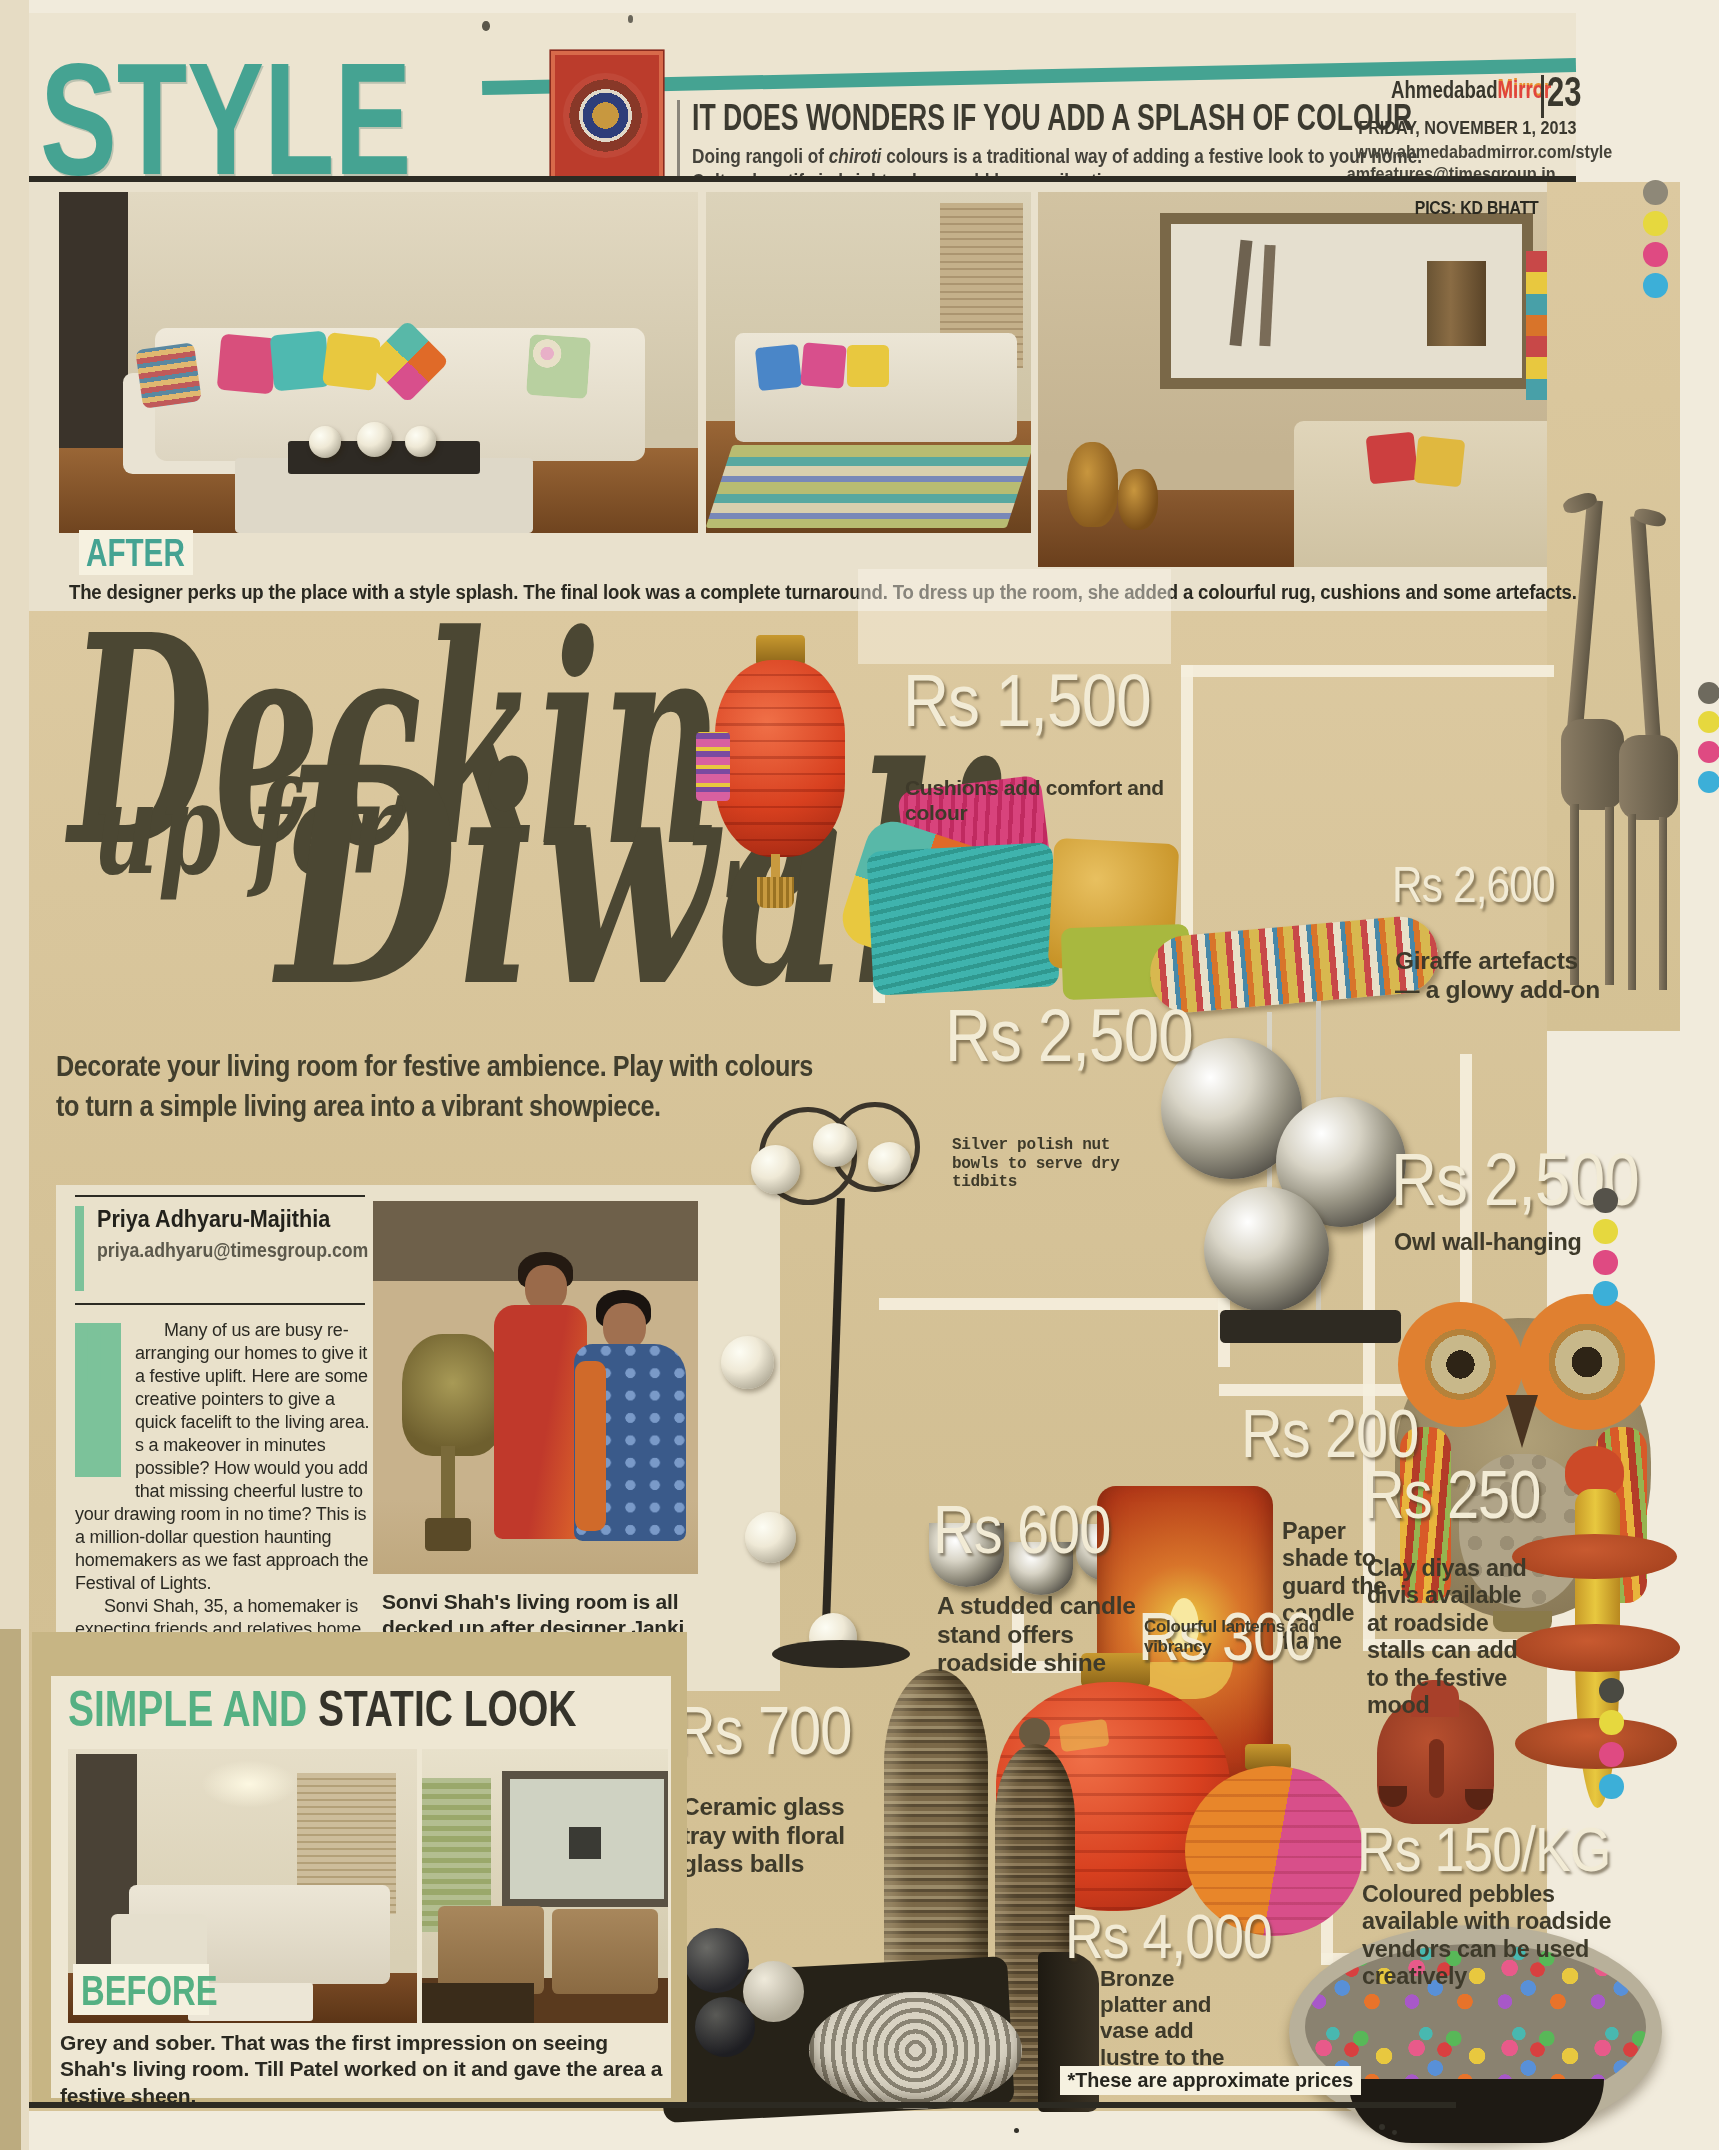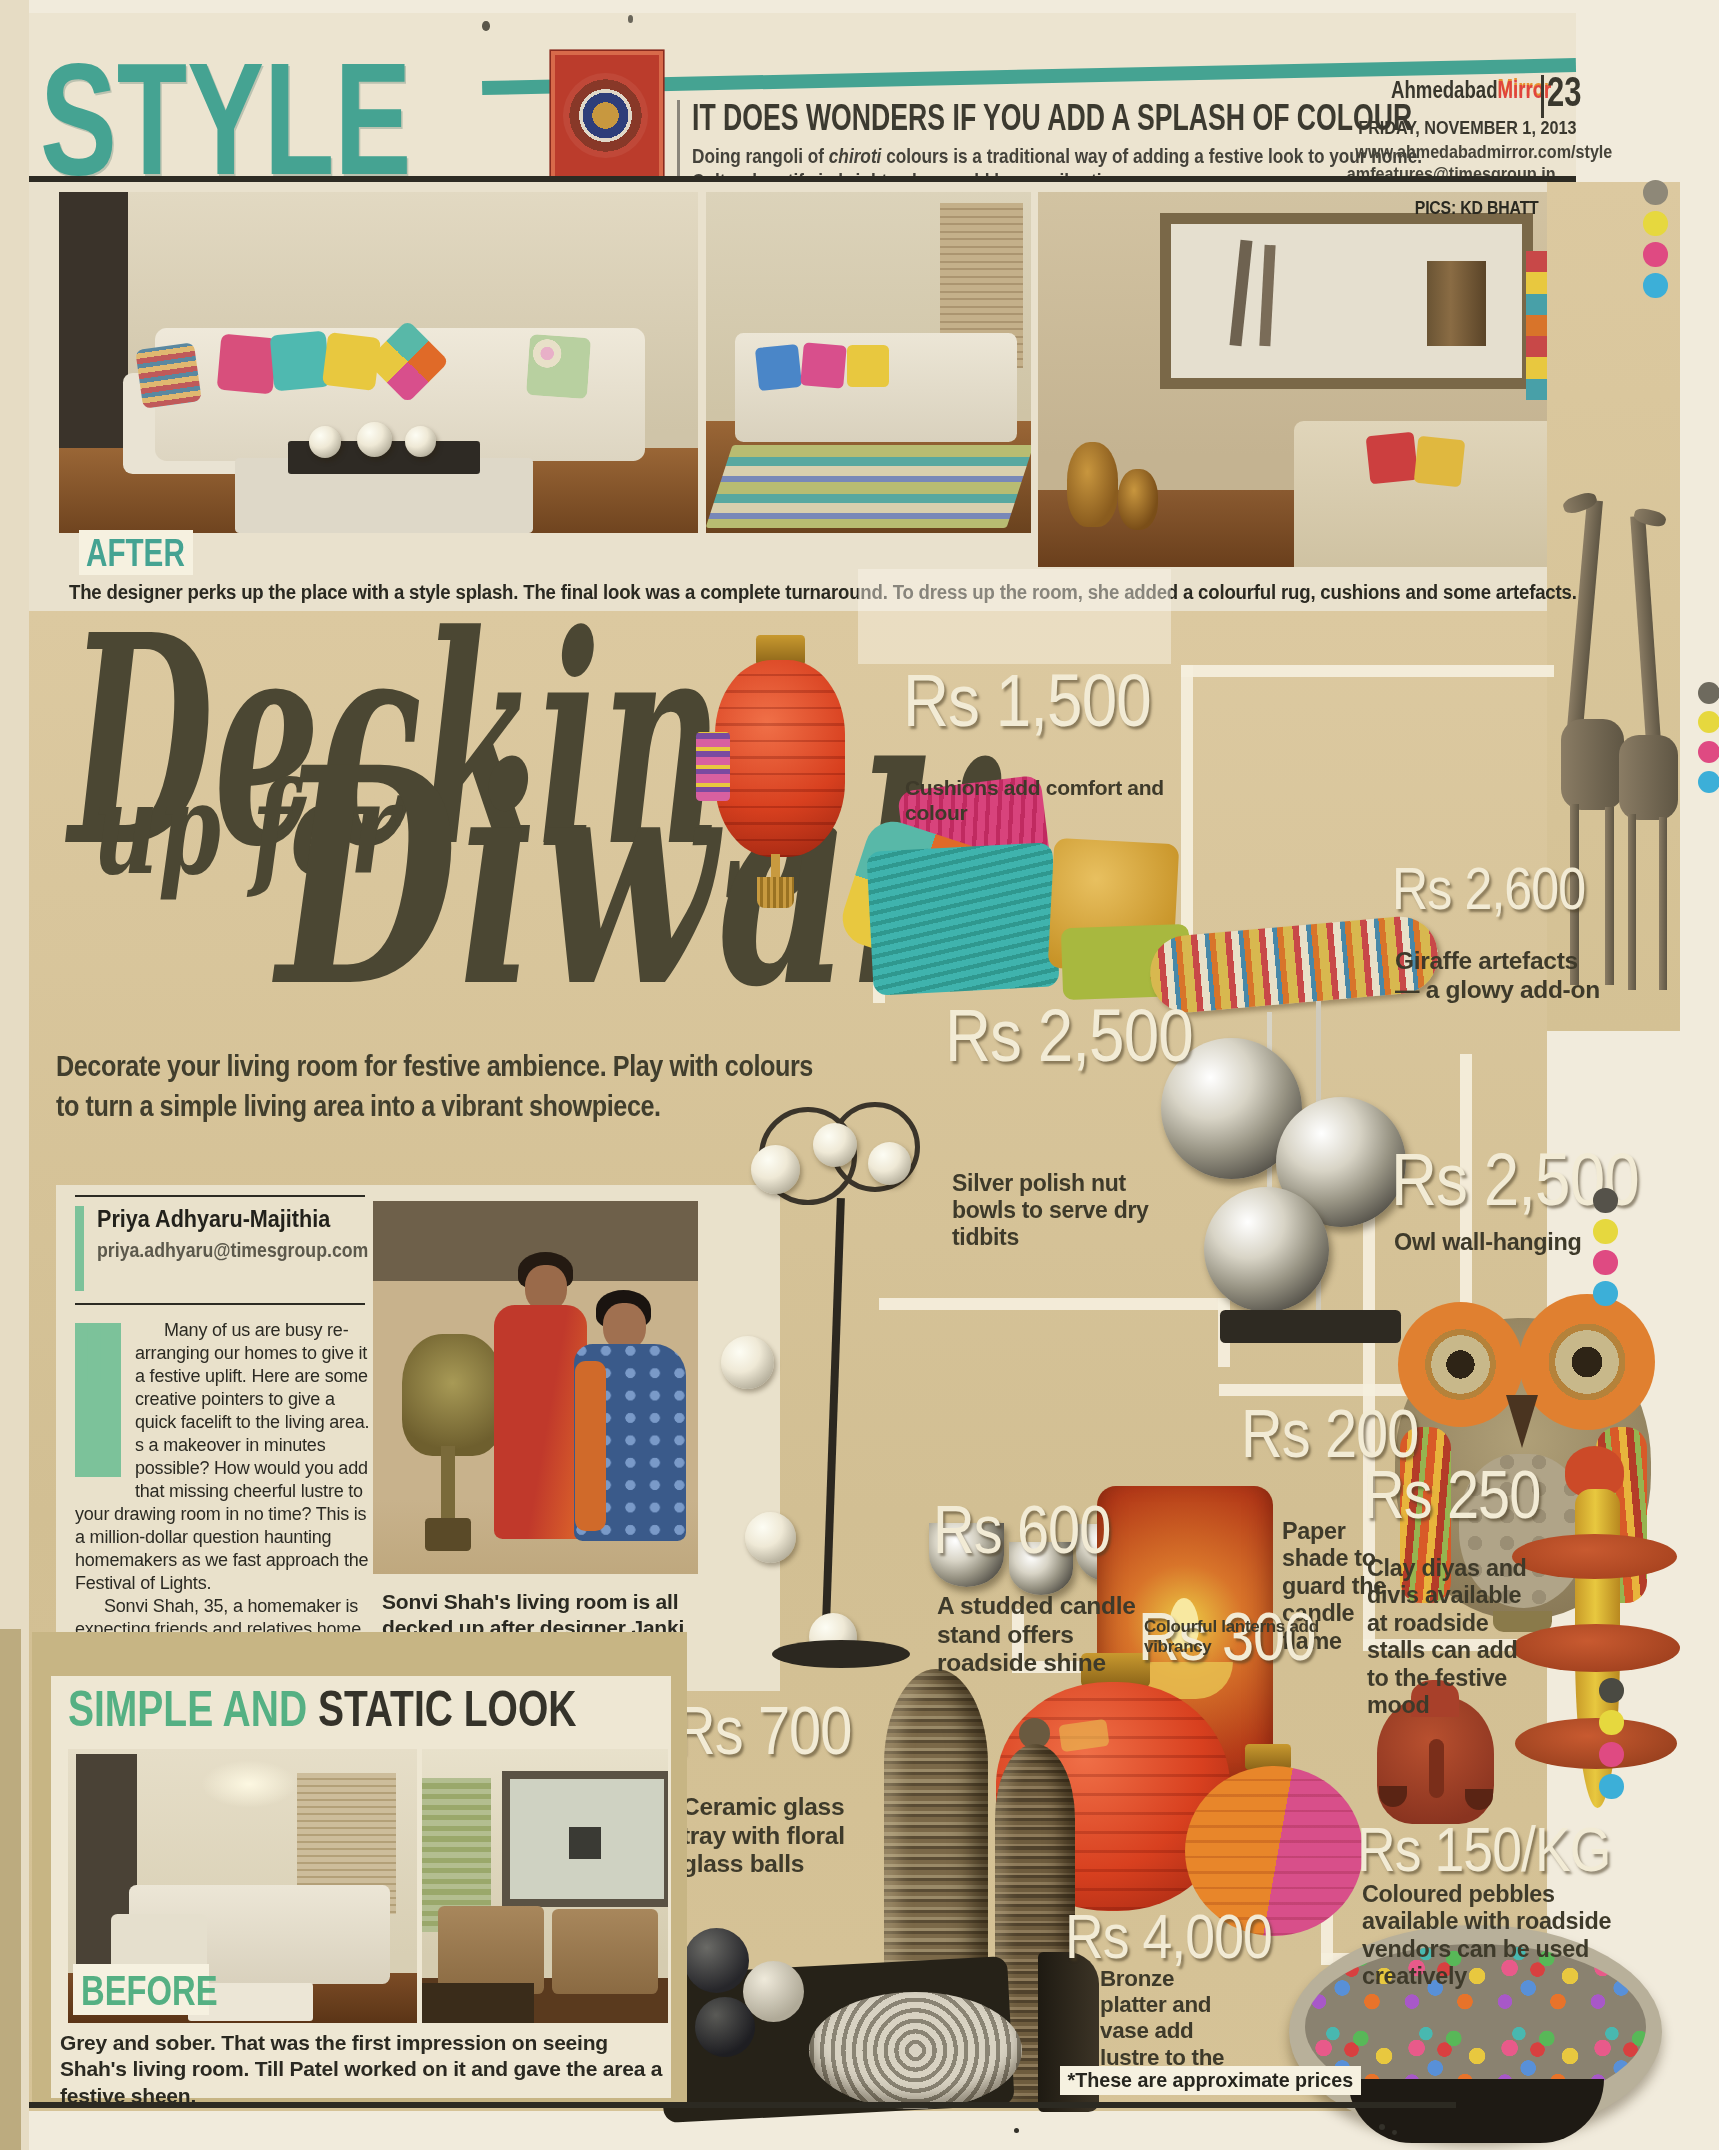--- a/index.html
+++ b/index.html
@@ -288,25 +288,25 @@
 
   <div class="t" style="left:1289px;top:1925px;width:373px;height:213px;">
     <div style="position:absolute;left:0;top:0;width:373px;height:213px;border-radius:50%;background:#b8b09a;box-shadow:0 8.5px 11.7px rgba(50,35,10,.35);"></div>
     <div style="position:absolute;left:16px;top:18.6px;width:341px;height:165px;border-radius:50%;background:radial-gradient(circle at 20% 30%,#e85a8a 0 8px,transparent 8.5px),radial-gradient(circle at 60% 18%,#58b858 0 7.5px,transparent 8px),radial-gradient(circle at 85% 40%,#e8c83f 0 8px,transparent 8.5px),radial-gradient(circle at 40% 55%,#5890d8 0 7.5px,transparent 8px),radial-gradient(circle at 72% 72%,#e8732a 0 7.5px,transparent 8px),radial-gradient(circle at 15% 72%,#a858c8 0 7px,transparent 7.5px),radial-gradient(circle at 50% 32%,#d84040 0 7px,transparent 7.5px),radial-gradient(circle at 30% 12%,#48b8b0 0 6.4px,transparent 7px),#8a8270;background-size:93px 80px;"></div>
     <div style="position:absolute;left:59px;top:154px;width:256px;height:64px;background:#1e1a14;border-radius:0 0 64px 64px;"></div>
   </div>
 
   <div class="t price" style="left:903px;top:663px;font-size:75px;"><span class="cx" style="transform:scaleX(.85);">Rs 1,500</span></div>
   <div class="t desc" style="left:905px;top:776px;width:319px;font-size:21px;">Cushions add comfort and colour</div>
 
-  <div class="t price" style="left:1392px;top:860px;font-size:59px;"><span class="cx" style="transform:scaleX(.85);">Rs 2,600</span></div>
+  <div class="t price" style="left:1392px;top:860px;font-size:50px;"><span class="cx" style="transform:scaleX(.85);">Rs 2,600</span></div>
   <div class="t desc" style="left:1395px;top:947px;width:208px;font-size:24.5px;">Giraffe artefacts — a glowy add-on</div>
 
   <div class="t price" style="left:945px;top:998px;font-size:75px;"><span class="cx" style="transform:scaleX(.85);">Rs 2,500</span></div>
-  <div class="t desc" style="left:952px;top:1170px;width:213px;font-size:23px;">Silver polish nut bowls to serve dry tidbits</div>
+  <div class="t desc" style="left:952px;top:1136px;width:213px;font-size:16px;font-family:Liberation Mono, monospace;">Silver polish nut bowls to serve dry tidbits</div>
 
   <div class="t price" style="left:1391px;top:1142px;font-size:75px;"><span class="cx" style="transform:scaleX(.85);">Rs 2,500</span></div>
   <div class="t desc" style="left:1394px;top:1229px;width:256px;font-size:23.4px;">Owl wall-hanging</div>
 
   <div class="t price" style="left:1241px;top:1399px;font-size:68px;"><span class="cx" style="transform:scaleX(.85);">Rs 200</span></div>
   <div class="t desc" style="left:1282px;top:1518px;width:114px;font-size:23.4px;">Paper shade to guard the candle flame</div>
 
   <div class="t price" style="left:933px;top:1495px;font-size:68px;"><span class="cx" style="transform:scaleX(.85);">Rs 600</span></div>
   <div class="t desc" style="left:937px;top:1592px;width:213px;font-size:24.5px;">A studded candle stand offers roadside shine</div>
 

